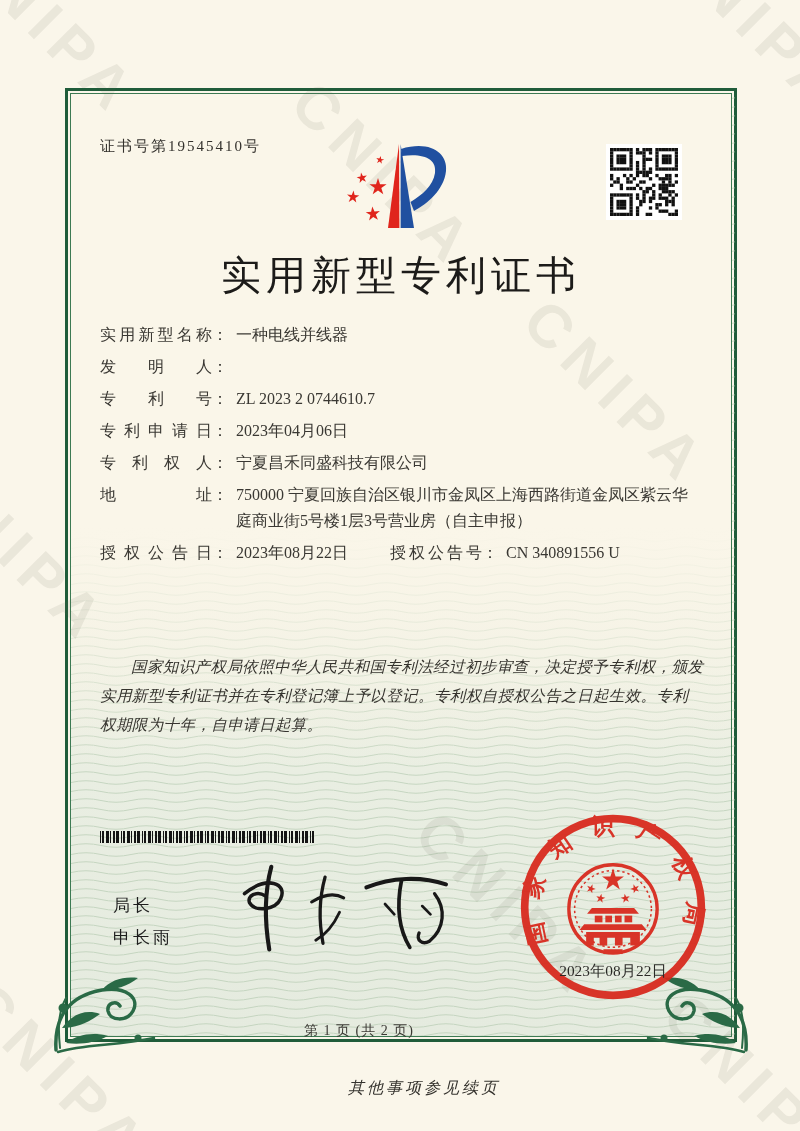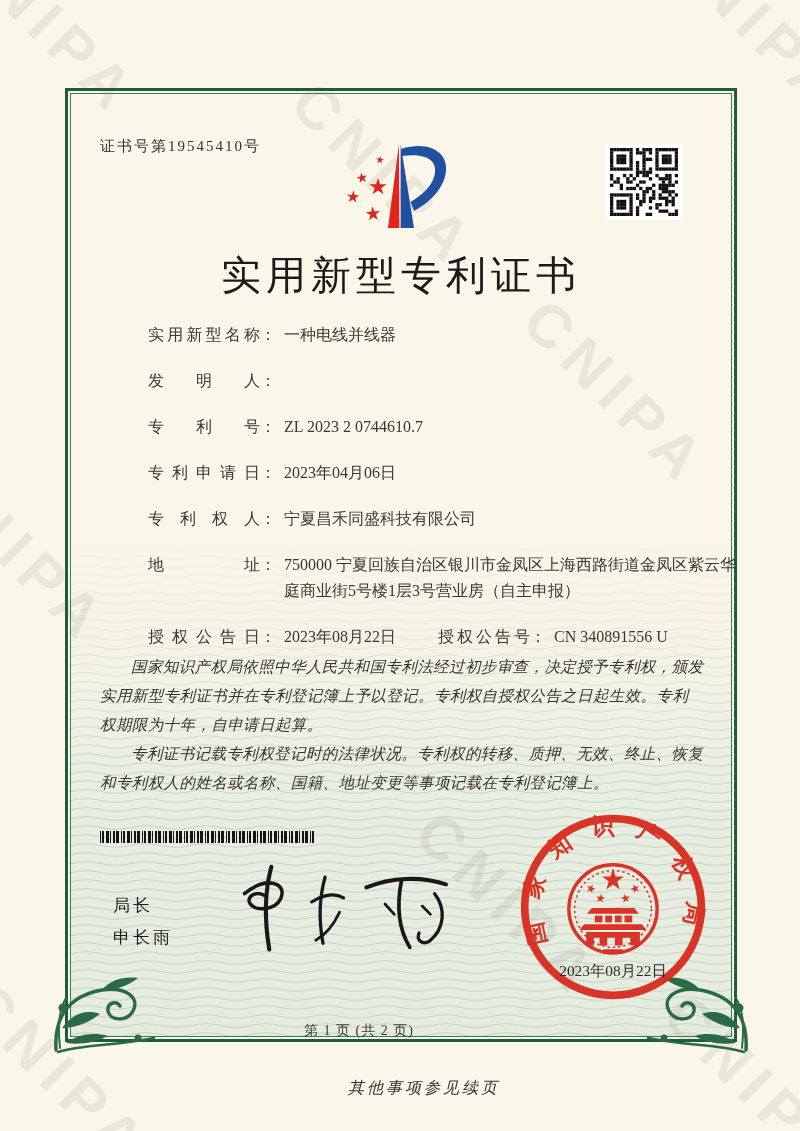--- a/index.html
+++ b/index.html
@@ -41,22 +41,22 @@
   .content { position:absolute; z-index:5; }
   #cert-no { left:100px; top:137px; font-size:15px; letter-spacing:2px; color:#33312c; }
   #logo-box { left:340px; top:136px; width:118px; height:98px; }
   #qr-box { left:606px; top:144px; width:76px; height:76px; background:#fff; padding:4px; }
   #doc-title {
     left:65px; top:248px; width:672px; text-align:center;
     font-size:40px; font-weight:normal; letter-spacing:5px; color:#1c1b19;
   }
   #fields {
     left:100px; top:322px; width:604px;
-    display:flex; flex-direction:column; gap:20px;
-    font-size:16px; line-height:26px; color:#3a3833;margin-left:48px;
+    display:flex; flex-direction:column; gap:6px;
+    font-size:16px; line-height:26px; color:#3a3833;
   }
   .f-row { display:flex; align-items:flex-start; }
   .f-label {
     display:inline-block; width:112px; flex:0 0 112px;
     text-align:justify; text-align-last:justify;
   }
   .f-colon { flex:0 0 auto; }
   .f-value { margin-left:8px; max-width:462px; }
   #grant-row { position:relative; }
   #grant-pair2 { position:absolute; left:290px; top:0; display:flex; }
@@ -406,21 +406,20 @@
       <span id="grant-pair2">
         <span class="f-label">授权公告号</span>
           <span class="f-colon">：</span>
         <span class="f-value">CN 340891556 U</span>
       </span>
     </div>
   </div>
 
   <div id="body-paras" class="content">
     <p>国家知识产权局依照中华人民共和国专利法经过初步审查，决定授予专利权，颁发实用新型专利证书并在专利登记簿上予以登记。专利权自授权公告之日起生效。专利权期限为十年，自申请日起算。</p>
-    <p>专利证书记载专利权登记时的法律状况。专利权的转移、质押、无效、终止、恢复和专利权人的姓名或名称、国籍、地址变更等事项记载在专利登记簿上。</p>
   </div>
 
   <svg id="barcode-box" class="content" width="218" height="12">
       <rect x="0" y="0" width="1" height="12" fill="#141414"></rect>
       <rect x="2" y="0" width="2" height="12" fill="#141414"></rect>
       <rect x="6" y="0" width="3" height="12" fill="#141414"></rect>
       <rect x="10" y="0" width="1" height="12" fill="#141414"></rect>
       <rect x="13" y="0" width="2" height="12" fill="#141414"></rect>
       <rect x="16" y="0" width="3" height="12" fill="#141414"></rect>
       <rect x="21" y="0" width="1" height="12" fill="#141414"></rect>

